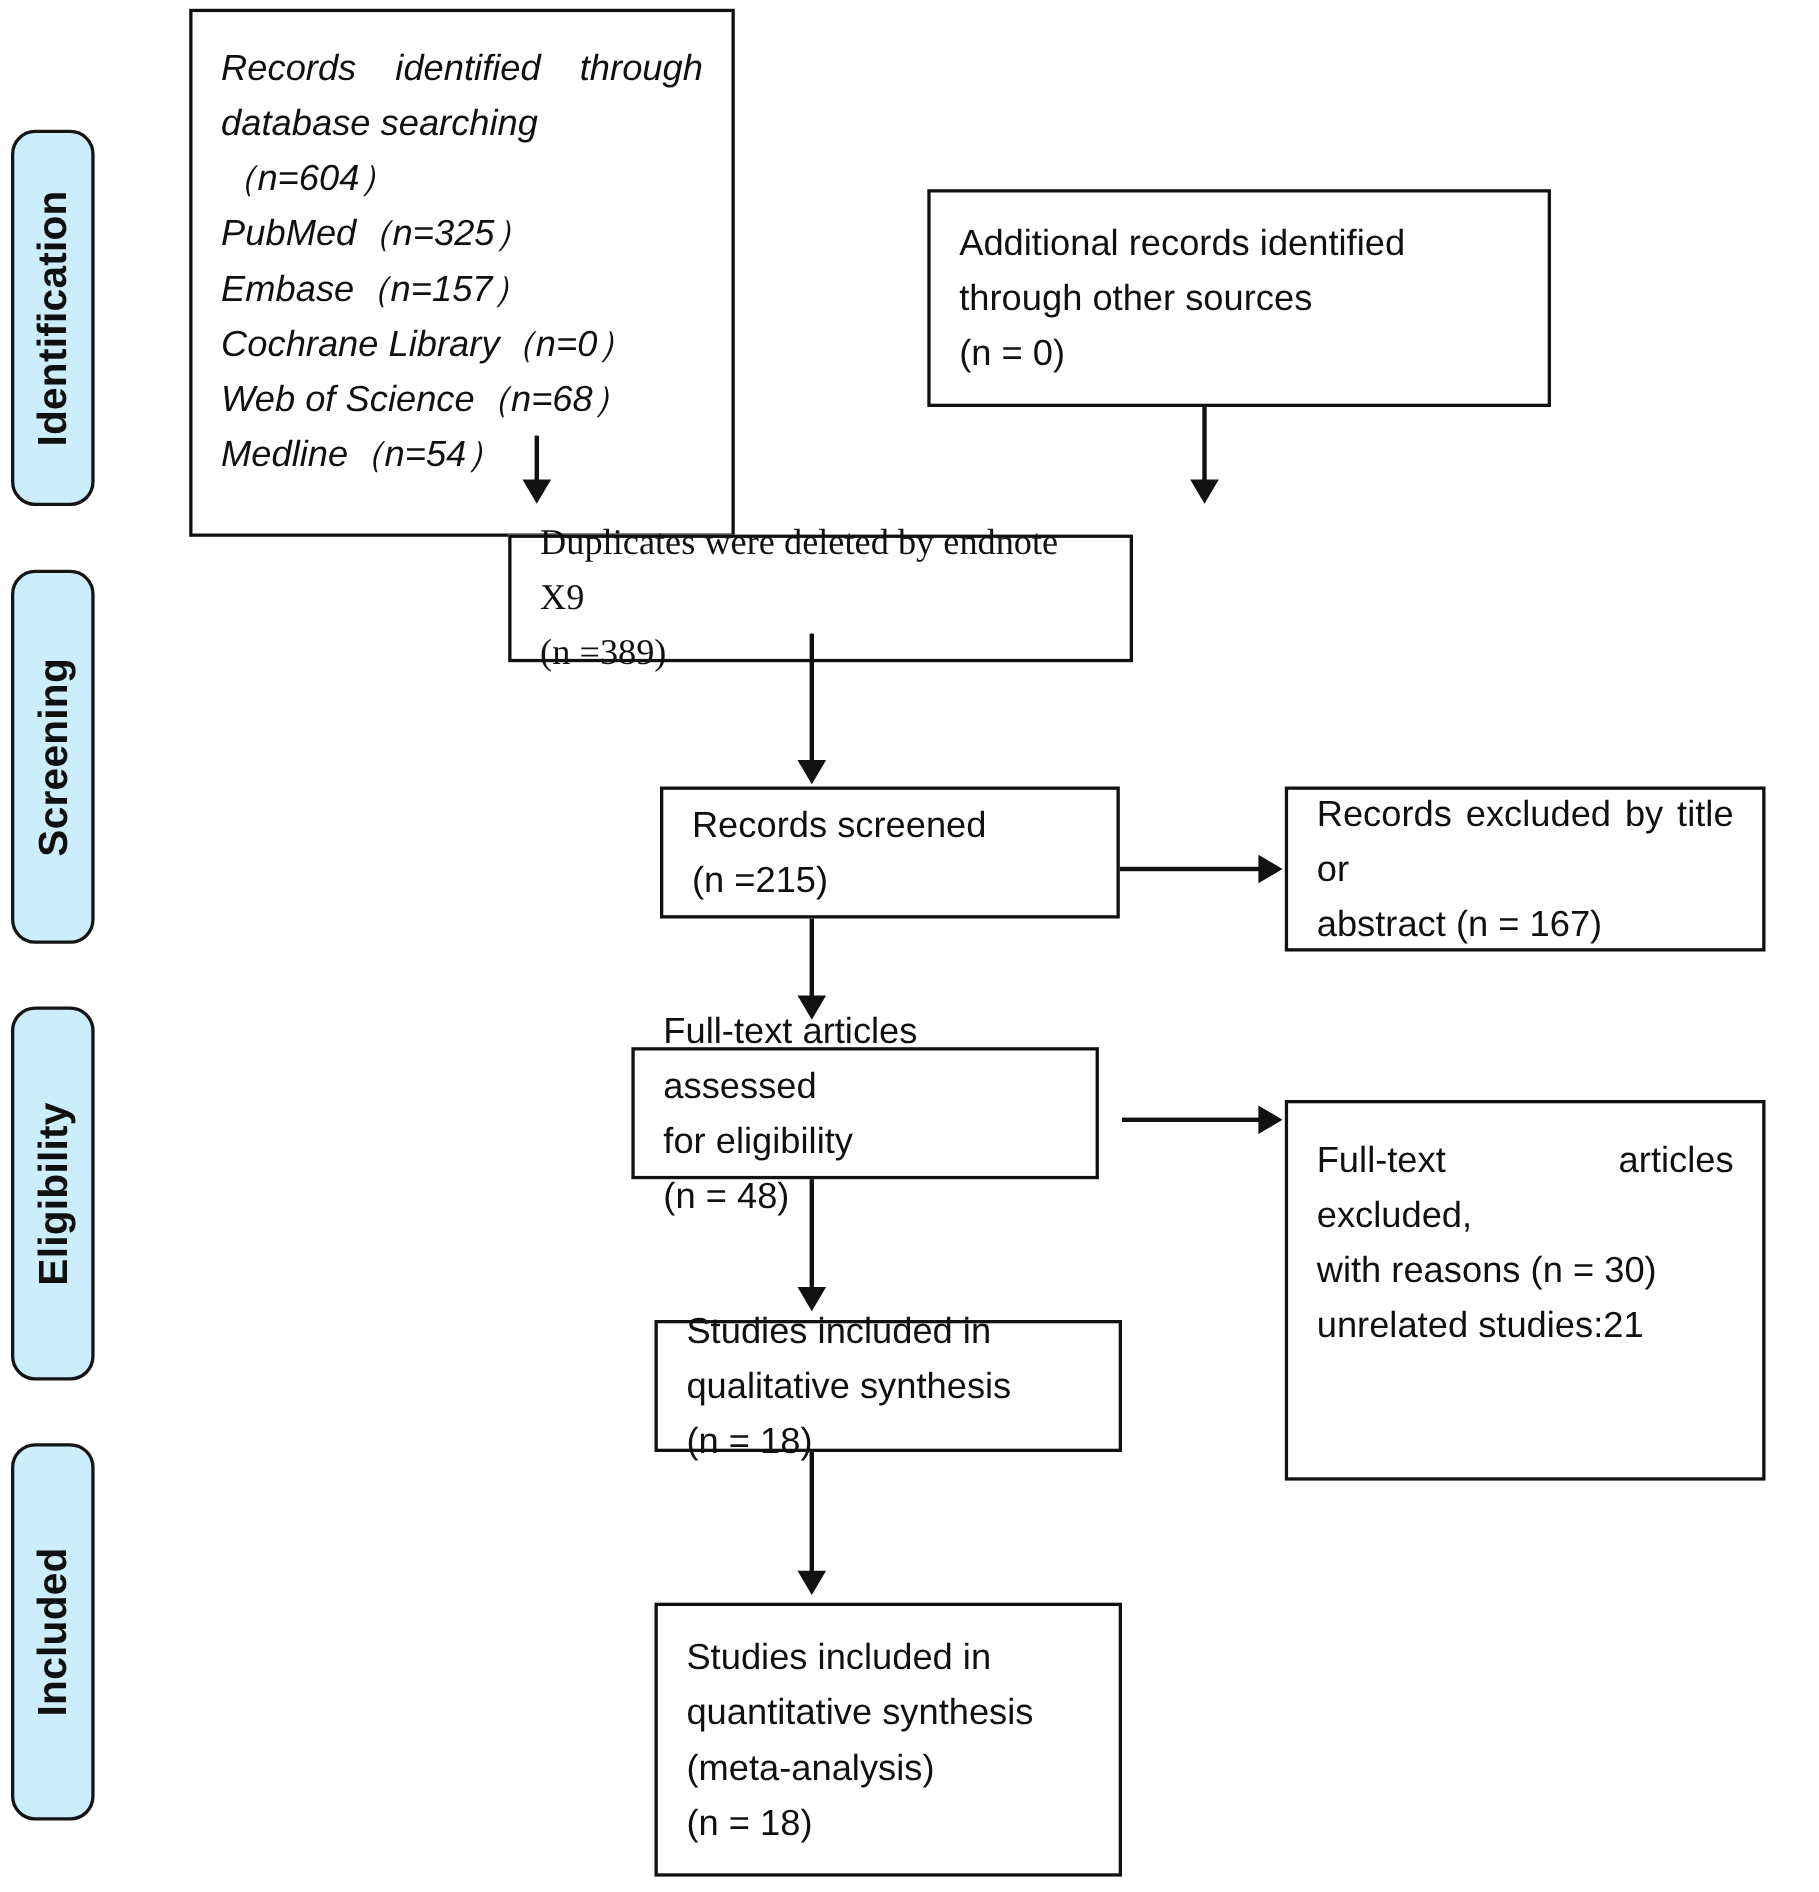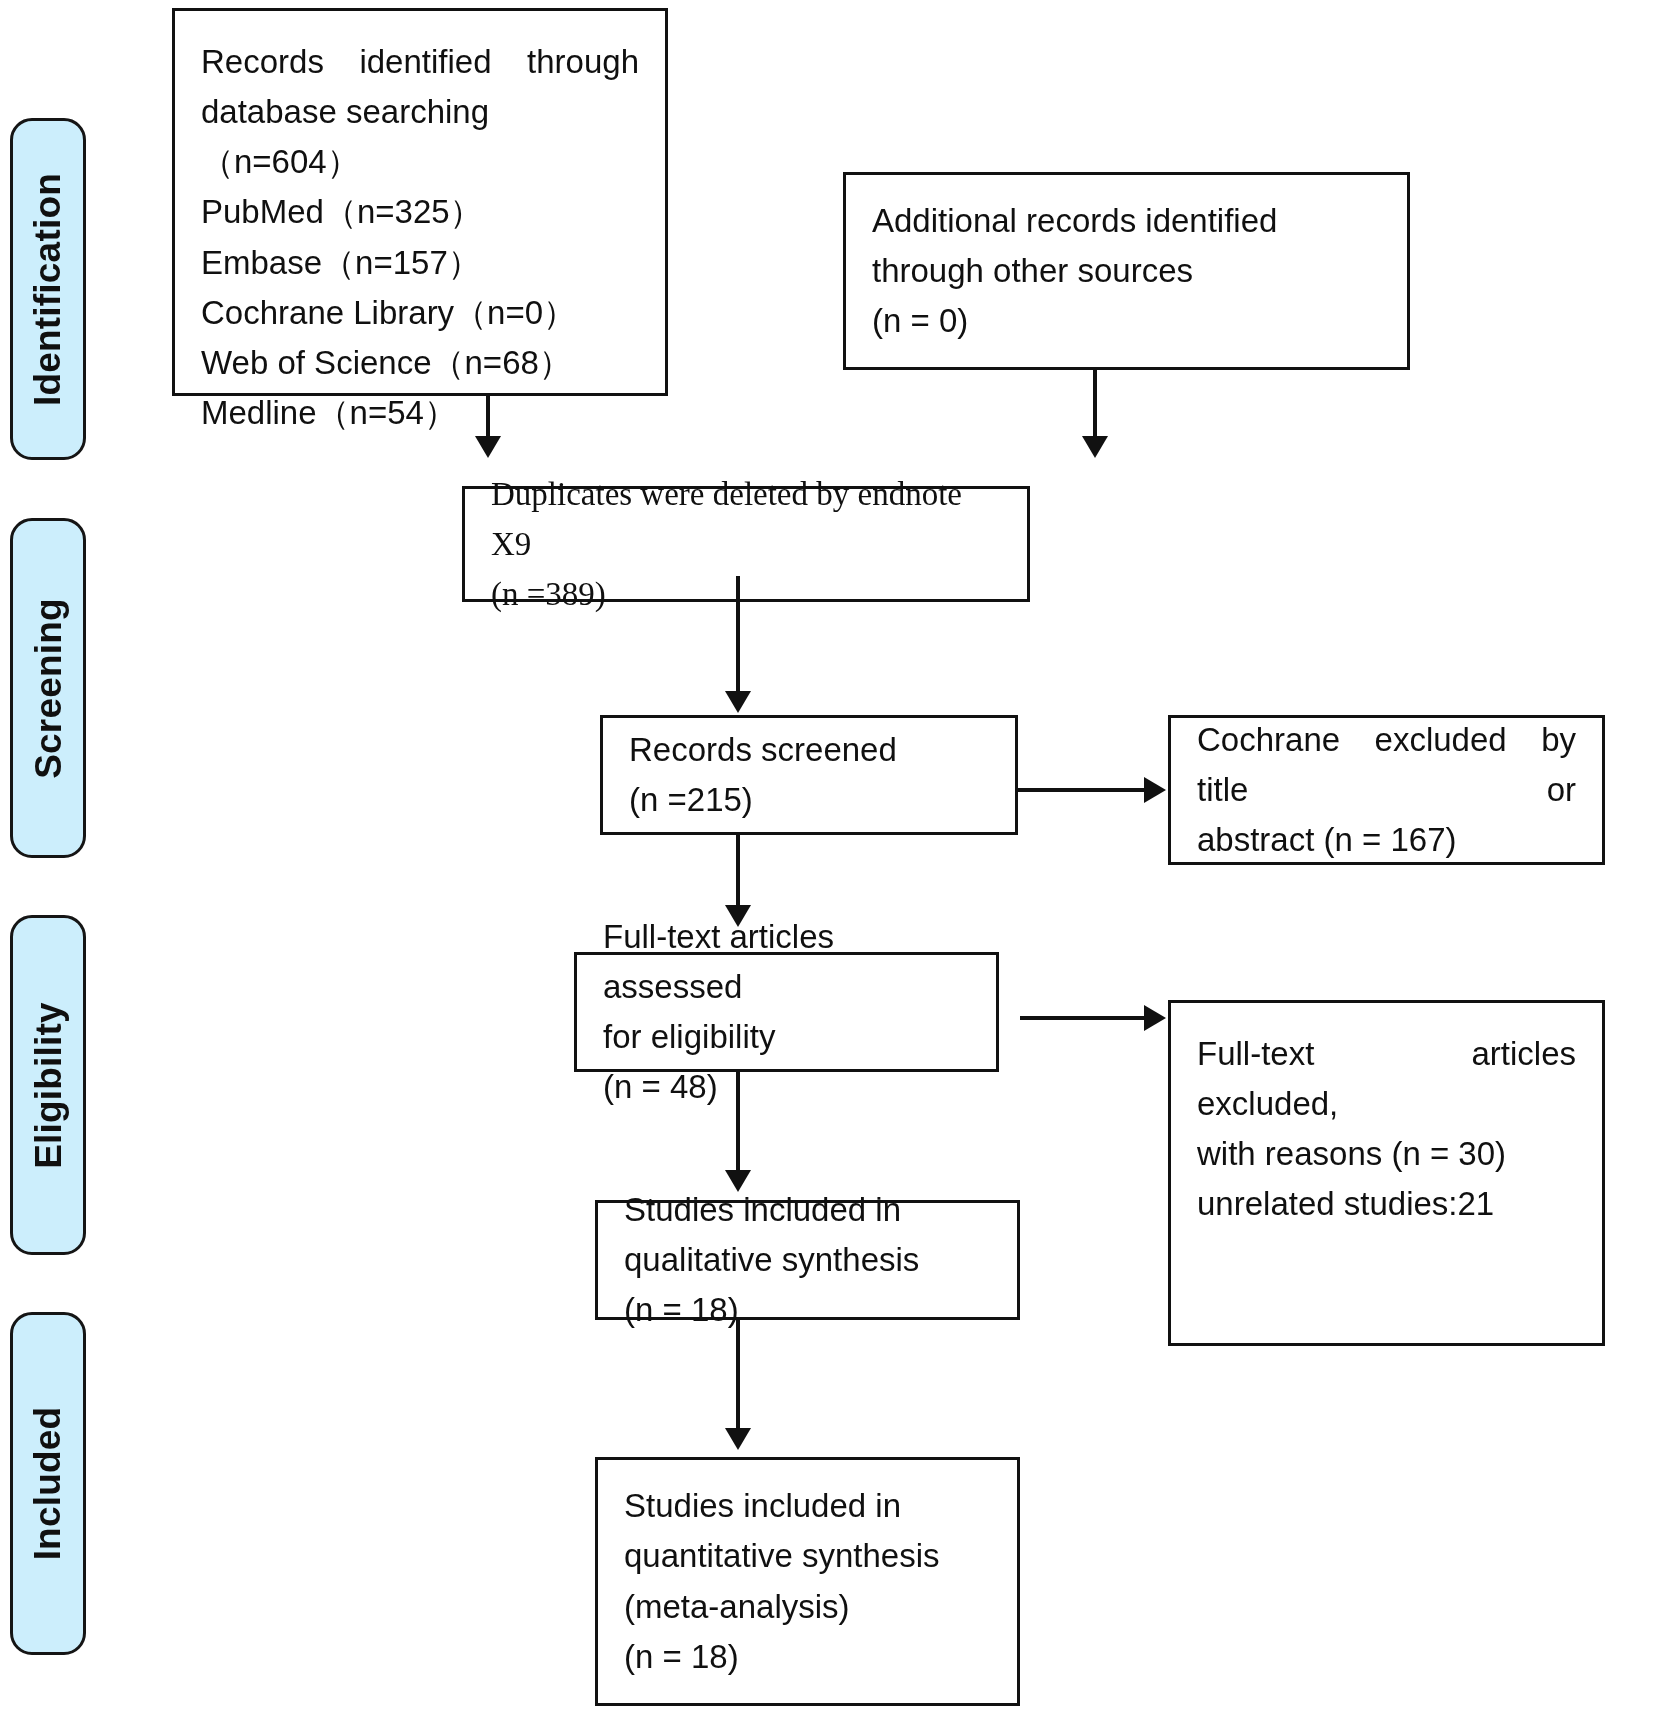--- a/index.html
+++ b/index.html
@@ -111,21 +111,21 @@
   </div>
 
   <div class="stage-chip" style="left:10px; top:915px; width:76px; height:340px;">
     <span class="stage-text">Eligibility</span>
   </div>
 
   <div class="stage-chip" style="left:10px; top:1312px; width:76px; height:343px;">
     <span class="stage-text">Included</span>
   </div>
 
-  <div class="node top" style="left:172px; top:8px; width:496px; height:388px;">
+  <div class="node top" style="left:172px; top:8px; width:496px; height:480px;font-style:italic;">
     <div class="pad toppad">
       <span class="line j">Records identified through</span>
       <span class="line">database searching（n=604）</span>
       <span class="line">PubMed（n=325）</span>
       <span class="line">Embase（n=157）</span>
       <span class="line">Cochrane Library（n=0）</span>
       <span class="line">Web of Science（n=68）</span>
       <span class="line">Medline（n=54）</span>
     </div>
   </div>
@@ -147,21 +147,21 @@
 
   <div class="node center" style="left:600px; top:715px; width:418px; height:120px;">
     <div class="pad">
       <span class="line">Records screened</span>
       <span class="line">(n =215)</span>
     </div>
   </div>
 
   <div class="node" style="left:1168px; top:715px; width:437px; height:150px;">
     <div class="pad">
-      <span class="line j">Cochrane excluded by title or</span>
+      <span class="line j">Records excluded by title or</span>
       <span class="line">abstract (n = 167)</span>
     </div>
   </div>
 
   <div class="node center" style="left:574px; top:952px; width:425px; height:120px;">
     <div class="pad">
       <span class="line">Full-text articles assessed</span>
       <span class="line">for eligibility</span>
       <span class="line">(n = 48)</span>
     </div>

